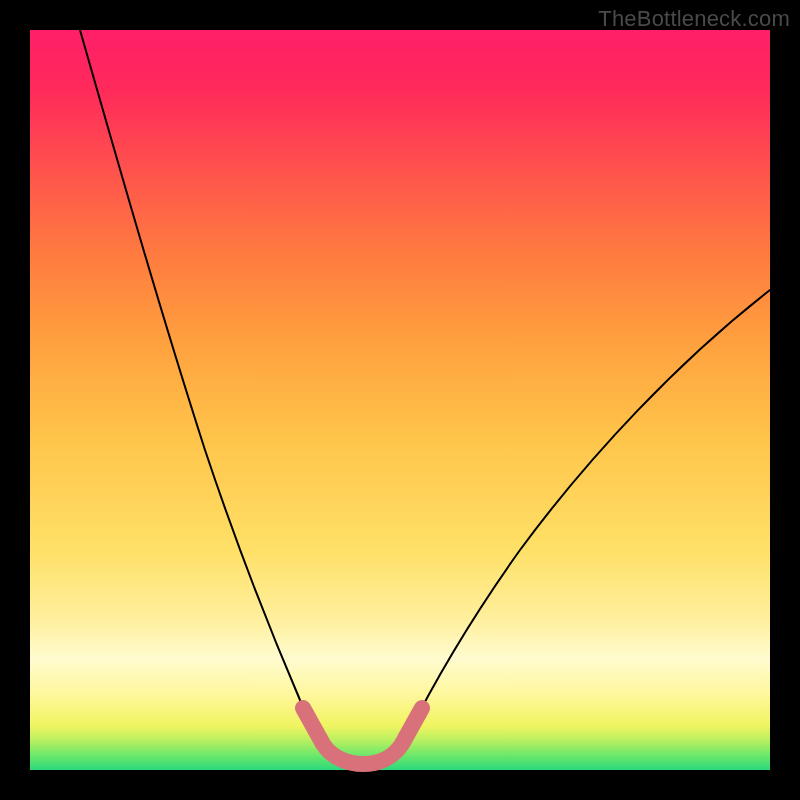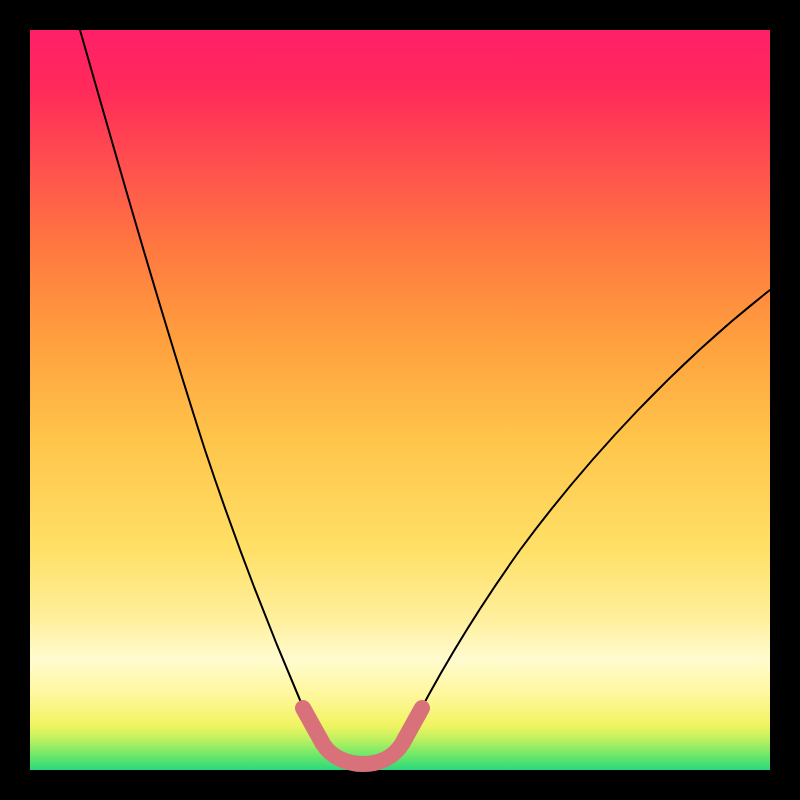--- a/index.html
+++ b/index.html
@@ -70,20 +70,21 @@
     stroke: #d9717a;
     stroke-width: 16;
     stroke-linecap: round;
     stroke-linejoin: round;
   }
 </style>
 </head>
 <body>
 
 <div class="frame">
+  <div class="watermark">TheBottleneck.com</div>
 
   <div class="plot">
     <svg class="curve" viewBox="0 0 740 740">
 
       <path class="black-line" d="M 50 0
            C 90 140, 130 280, 175 420
            C 205 510, 240 600, 270 670
            L 290 710"></path>
 
       <path class="black-line" d="M 290 710

